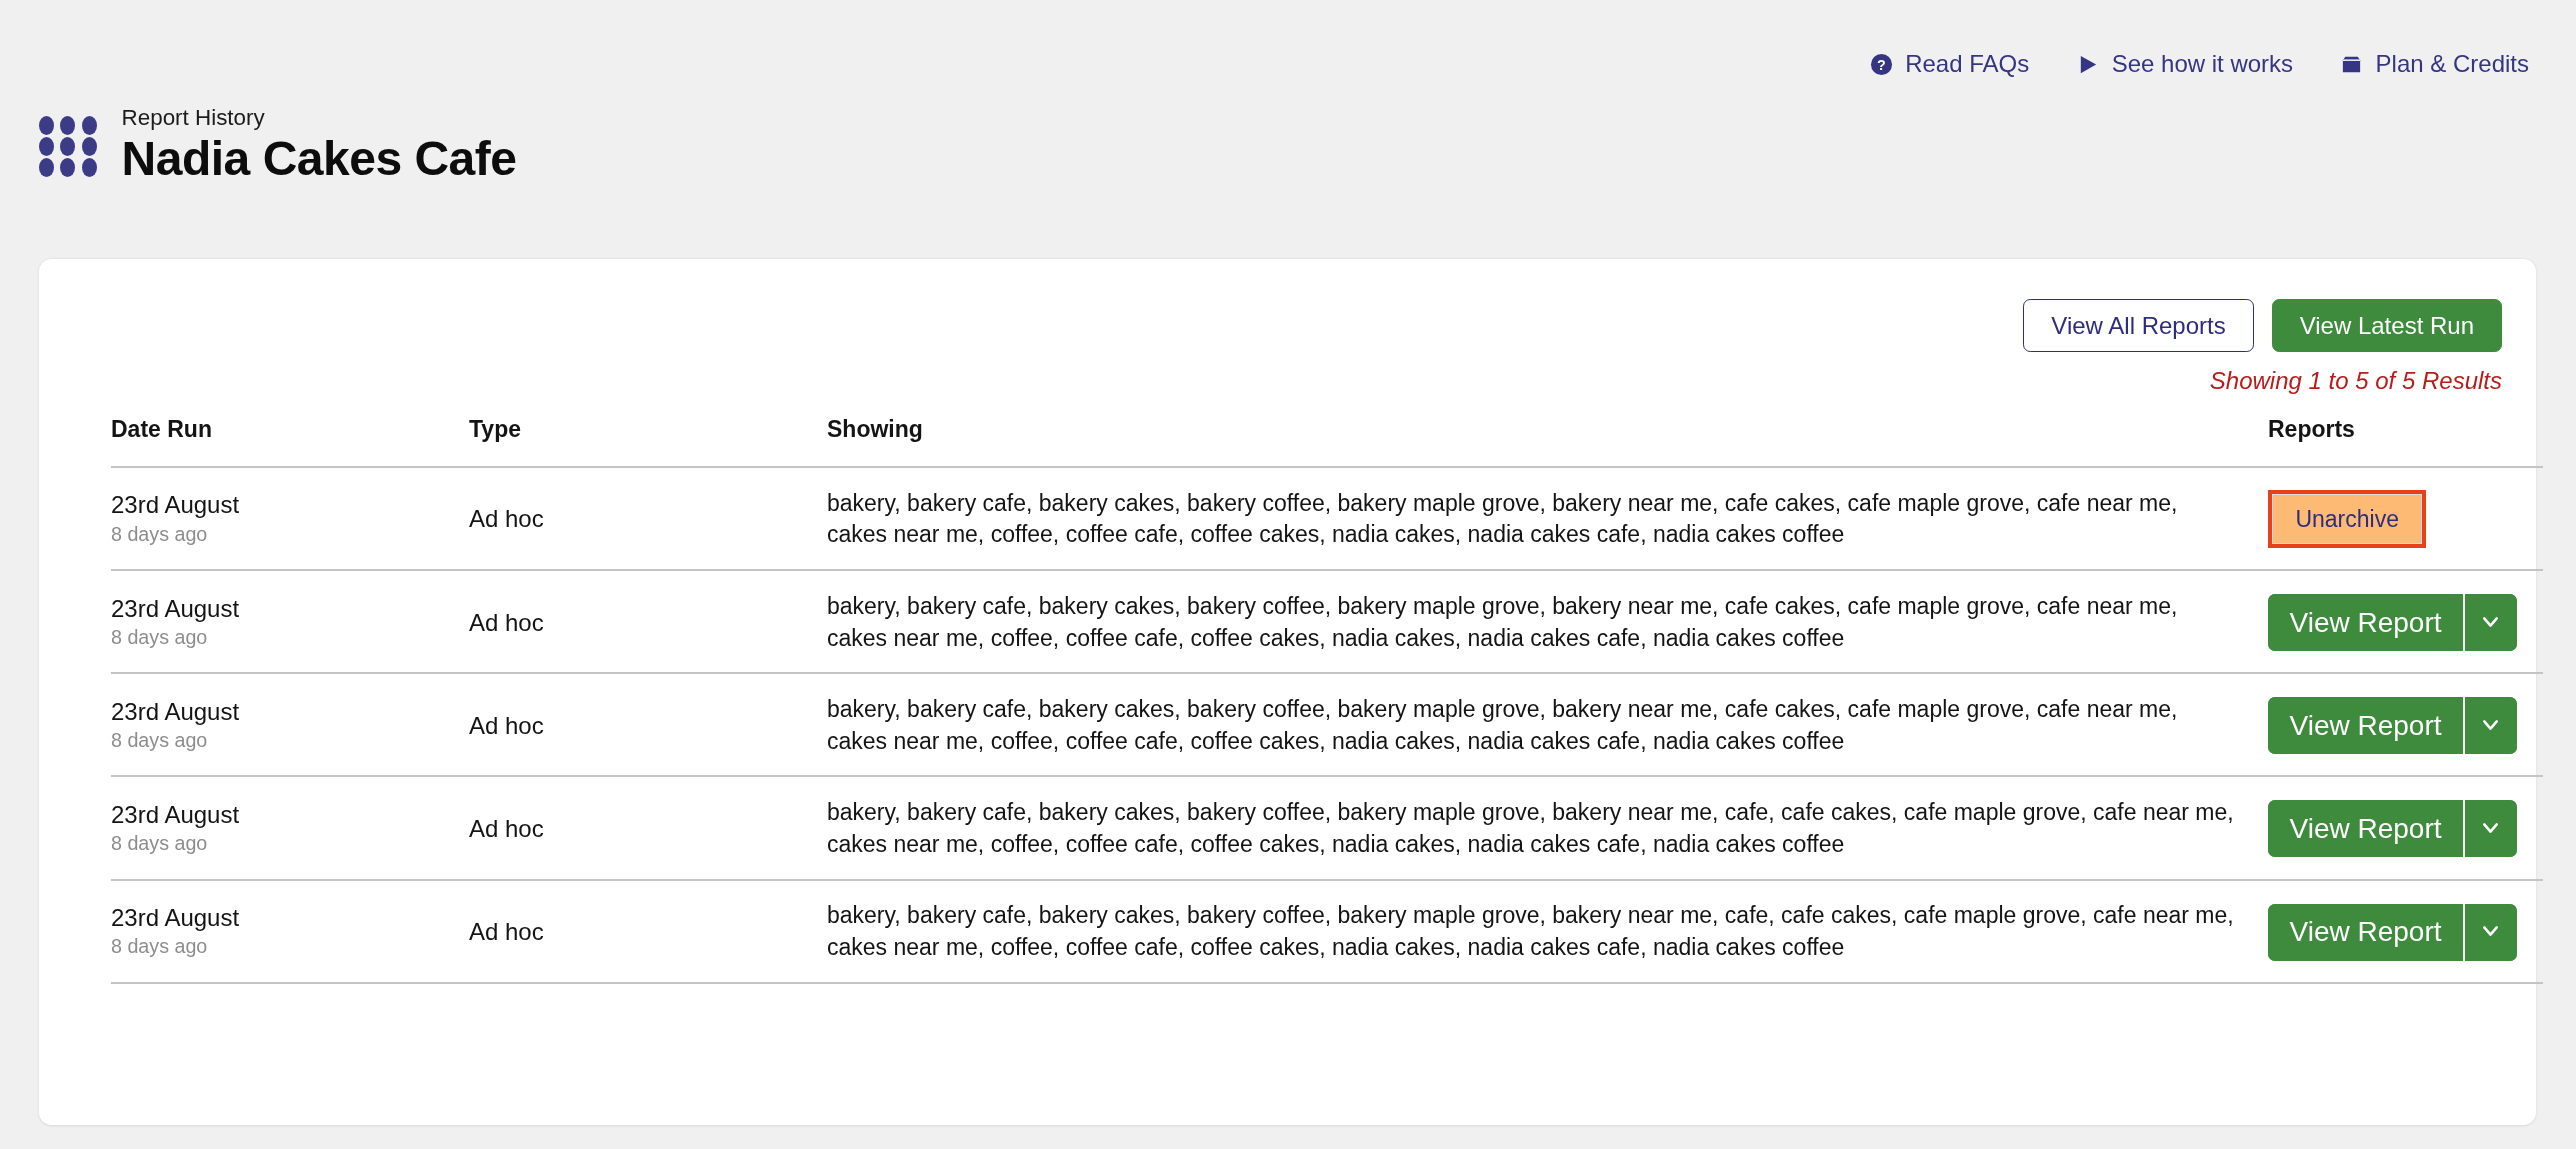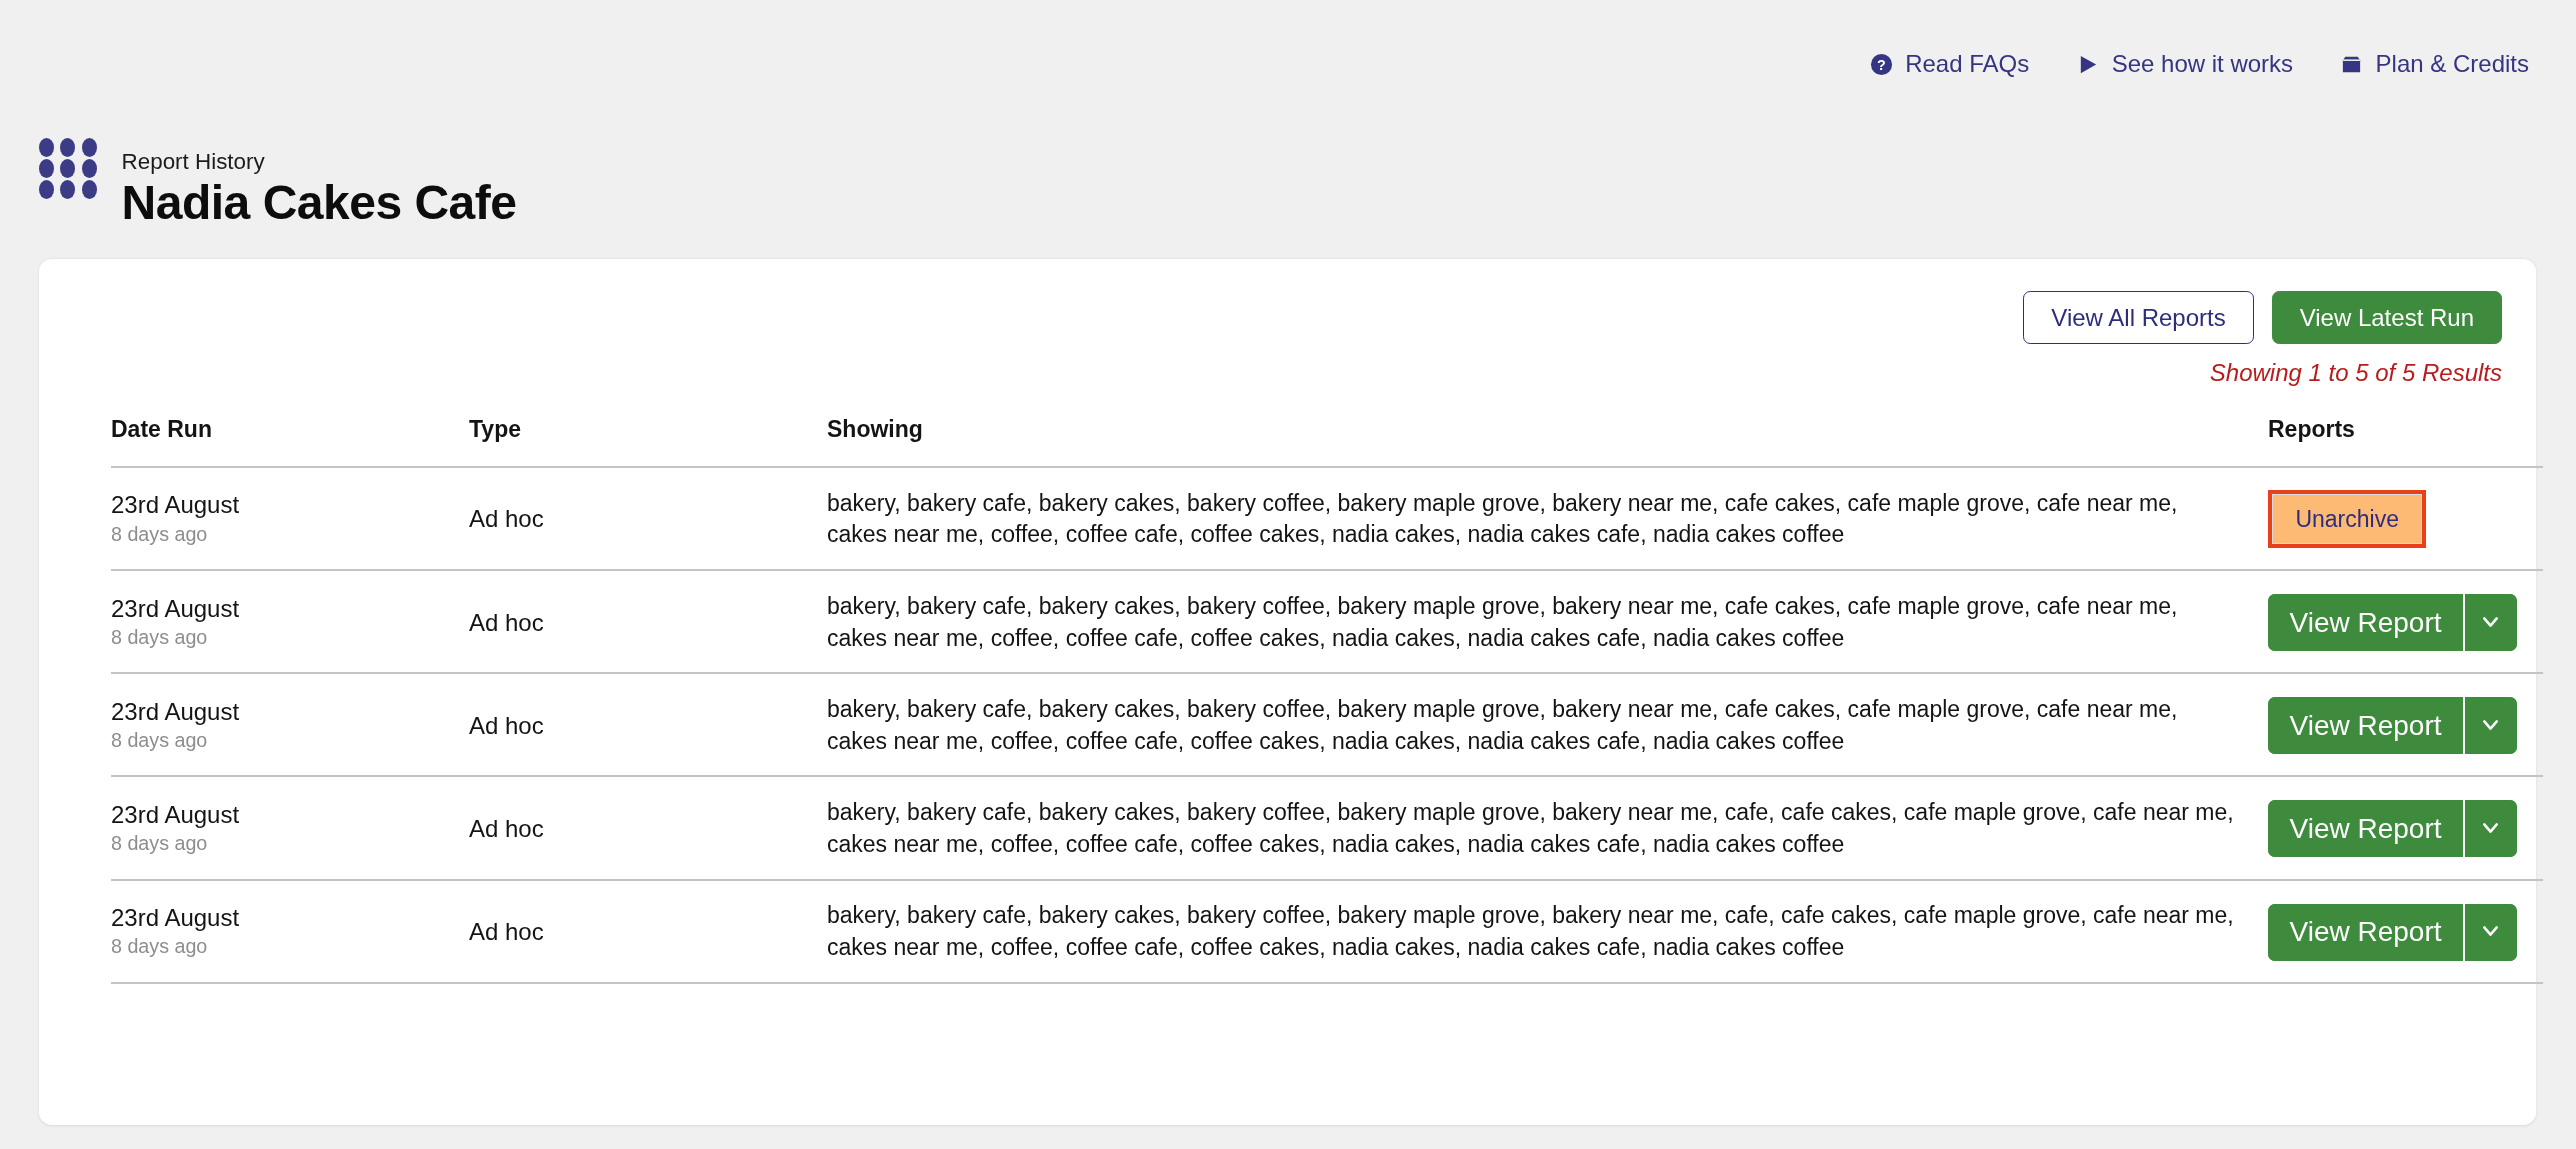--- a/index.html
+++ b/index.html
@@ -48,21 +48,21 @@
     grid-template-rows: repeat(3, 15px);
     gap: 6.3px;
   }
   .logo-dots i {
     display: block;
     width: 15px;
     height: 19px;
     border-radius: 50%;
     background: #3c3c86;
   }
-  .brand-text { display: flex; flex-direction: column; justify-content: flex-start; margin-top: 44px; }
+  .brand-text { display: flex; flex-direction: column; justify-content: flex-start; }
   .brand-kicker {
     font-size: 22.4px;
     color: #1c1c1c;
     line-height: 1.25;
     margin-bottom: 1.8px;
   }
   .brand-title {
     font-size: 48px;
     font-weight: 700;
     color: #0d0d0d;
@@ -77,21 +77,21 @@
     top: 259px;
     width: 2497px;
     height: 866px;
     background: #ffffff;
     border-radius: 12.5px;
     box-shadow: 0 0.9px 2.7px rgba(0,0,0,0.10);
   }
 
   .card-toolbar {
     position: absolute;
-    top: 32px;
+    top: 40px;
     right: 34px;
     display: flex;
     flex-direction: column;
     align-items: flex-end;
   }
   .btn-row { display: flex; gap: 18px; }
 
   .btn {
     font-family: "Liberation Sans", sans-serif;
     font-size: 24px;

